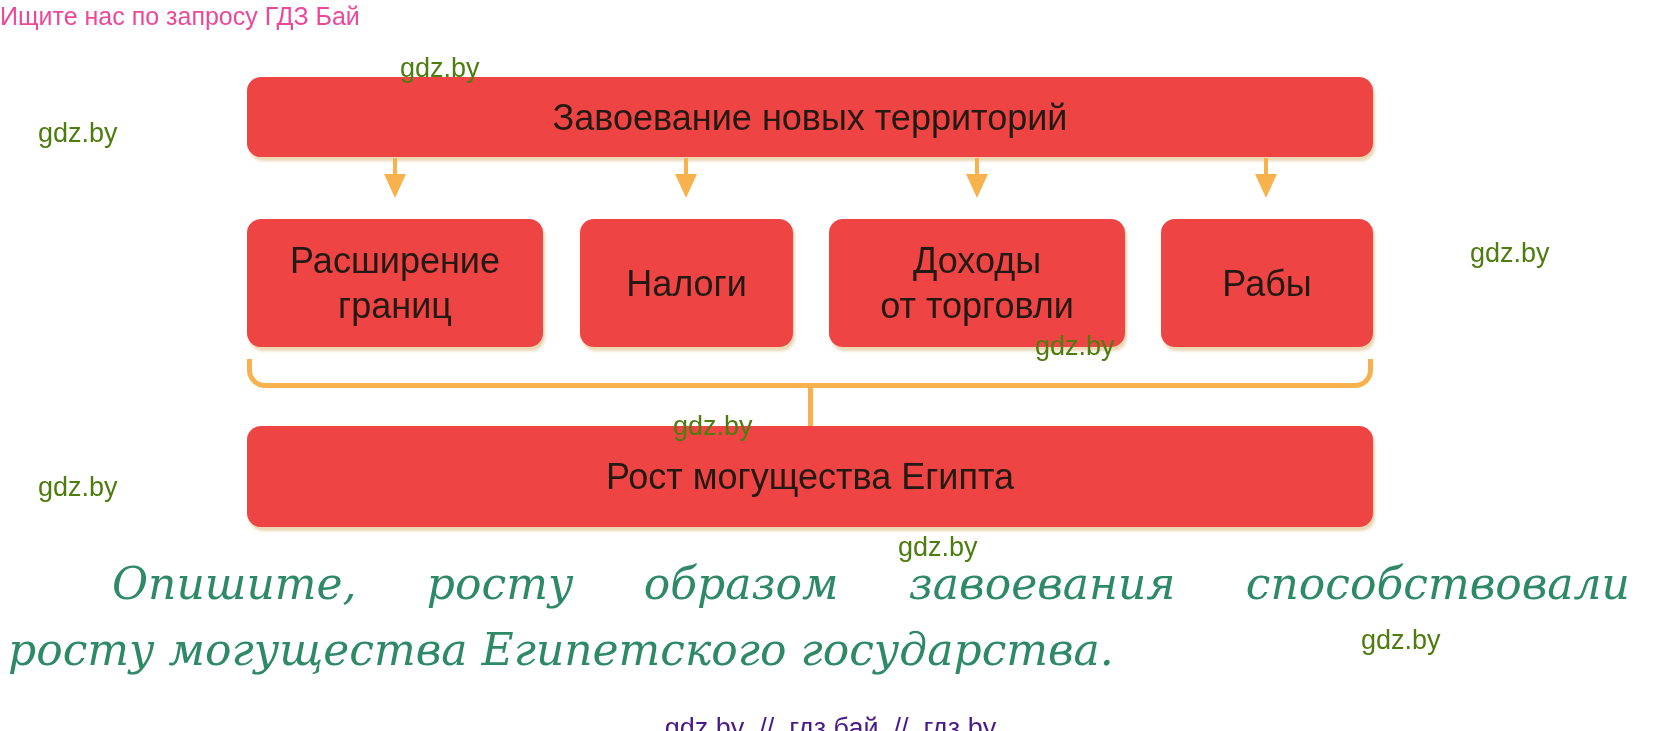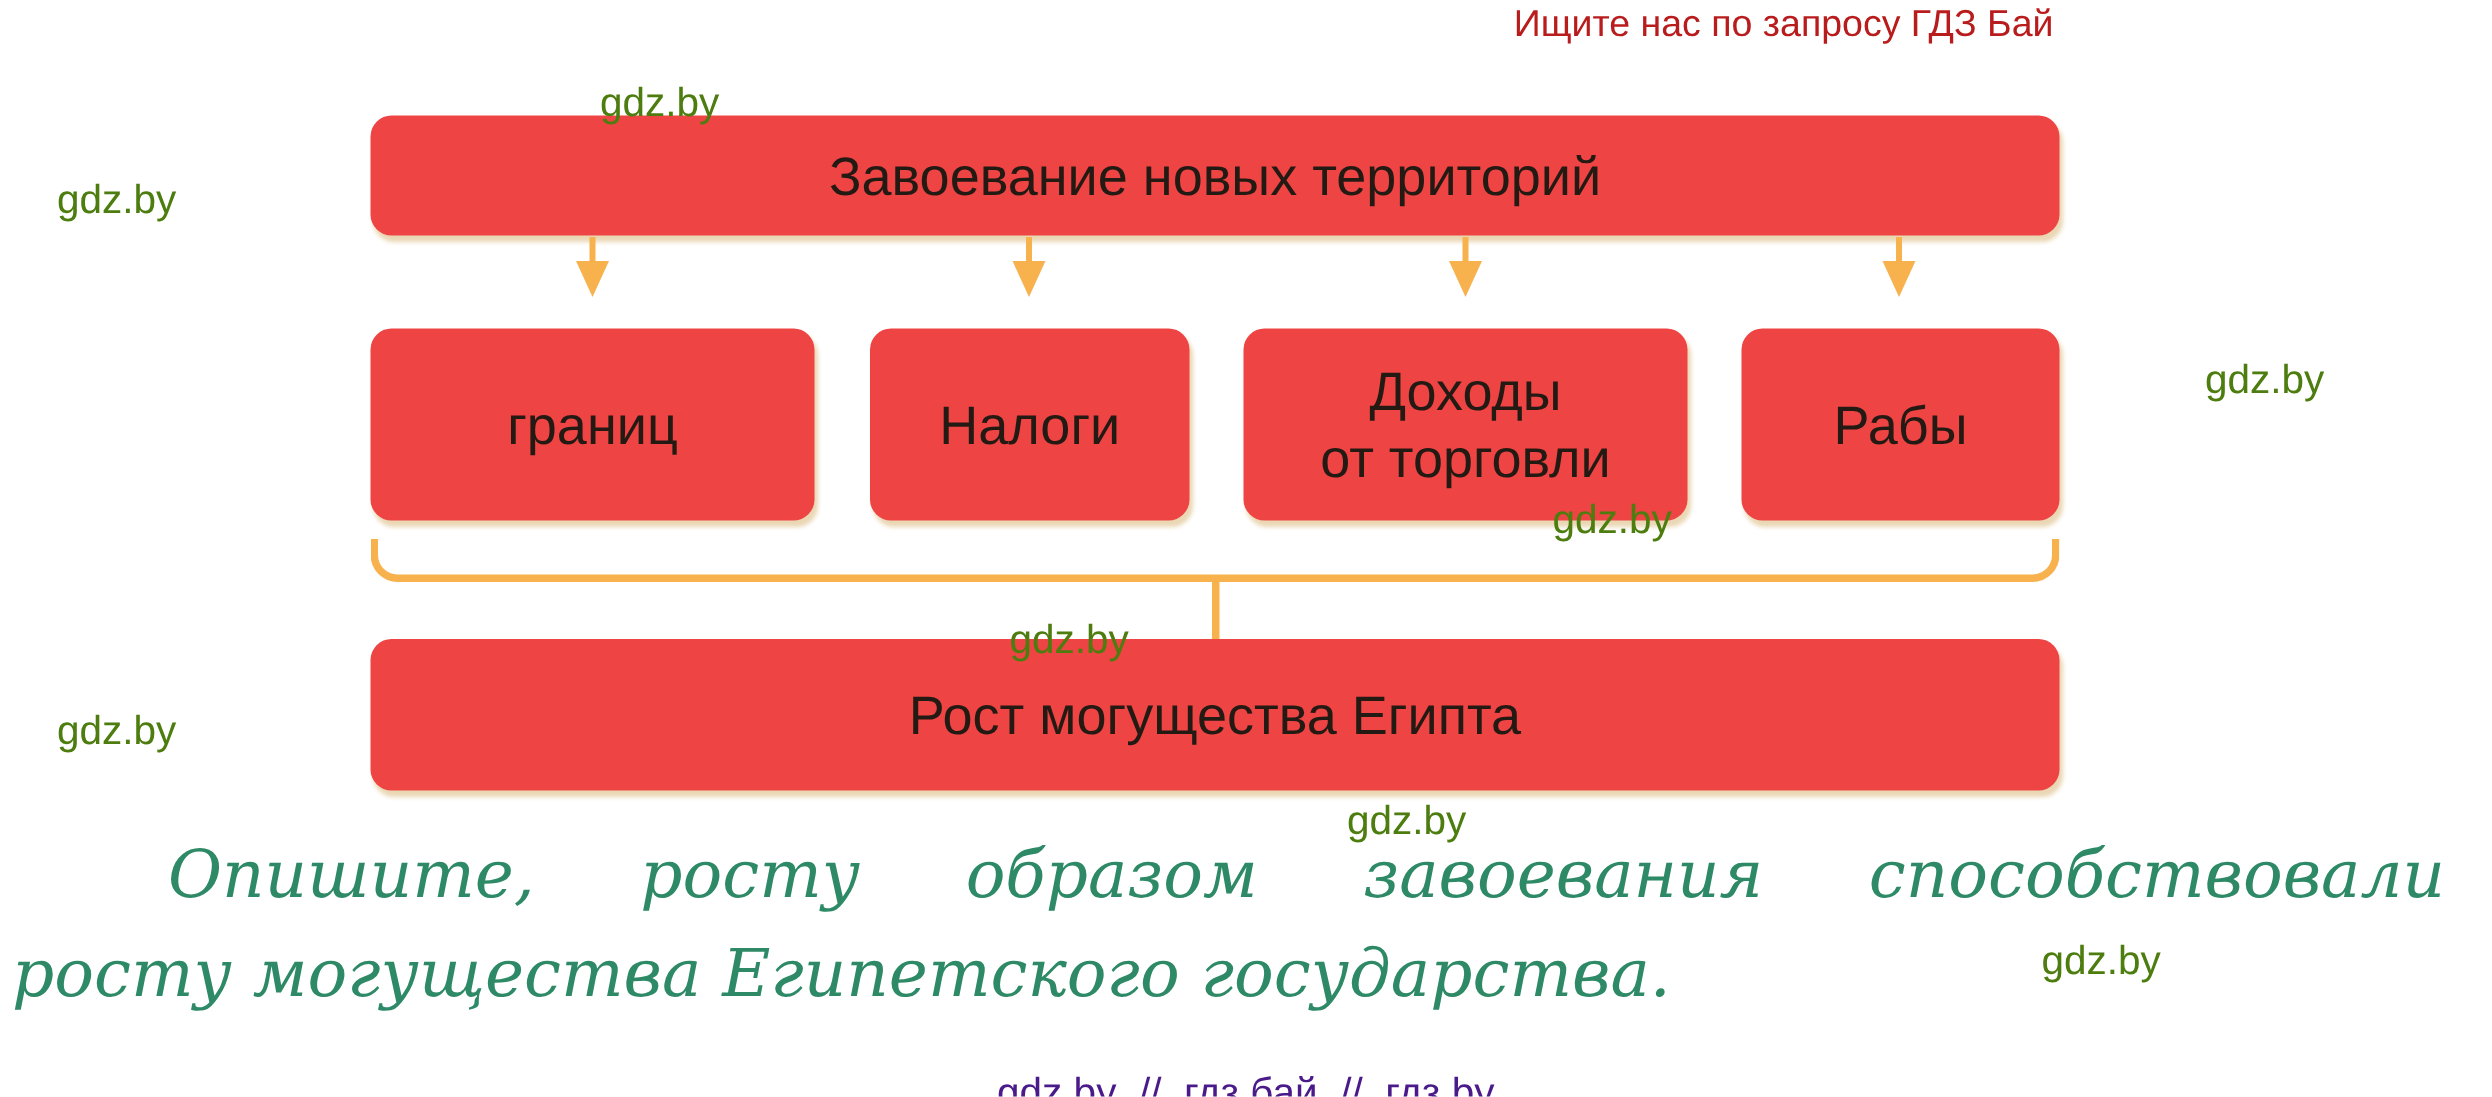--- a/index.html
+++ b/index.html
@@ -1,18 +1,18 @@
 <!DOCTYPE html>
 <html><head>
 <meta charset="utf-8">
 <style>
   html,body{margin:0;padding:0;}
   body{width:1661px;height:731px;background:#ffffff;position:relative;overflow:hidden;font-family:"Liberation Sans",sans-serif;}
   .abs{position:absolute;}
-  .promo{left:0;width:1369px;top:2px;text-align:right;color:#b91c1c;font-size:25px;}
+  .promo{left:0;width:1369px;top:2px;text-align:left;color:#ec4899;font-size:25px;}
   .wm{color:#4d7c0f;font-size:27px;}
   .box{position:absolute;background:#ef4444;border-radius:14px;box-shadow:2px 4px 3px #ead7b4;display:flex;align-items:center;justify-content:center;text-align:center;color:#231a14;font-size:36px;line-height:1.25;}
   .arrow{position:absolute;width:4px;background:#f7b24e;}
   .arrow::after{content:"";position:absolute;left:-9px;bottom:-12px;border-left:11px solid transparent;border-right:11px solid transparent;border-top:24px solid #f7b24e;}
   .bracket{position:absolute;border:5px solid #f7b24e;border-top:none;border-radius:0 0 18px 18px;}
   .stem{position:absolute;width:5px;background:#f7b24e;}
   .question{position:absolute;color:#2e8a66;font-family:"DejaVu Serif",serif;font-style:italic;font-size:44px;}
   .footer{left:0;width:1661px;text-align:center;color:#4a1a8a;font-size:27px;margin-top:18px;}
 </style>
 </head>
@@ -24,20 +24,21 @@
   <span>Завоевание новых территорий</span>
 </div>
 
 <div class="arrow" style="left:393px;top:158px;height:28px;"></div>
 <div class="arrow" style="left:684px;top:158px;height:28px;"></div>
 <div class="arrow" style="left:975px;top:158px;height:28px;"></div>
 <div class="arrow" style="left:1264px;top:158px;height:28px;"></div>
 
 <div class="box" style="left:247px;top:219px;width:296px;height:128px;">
   <div>
+      <div>Расширение</div>
       <div>границ</div>
     </div>
 </div>
 <div class="box" style="left:580px;top:219px;width:213px;height:128px;">
   <div>Налоги</div>
 </div>
 <div class="box" style="left:829px;top:219px;width:296px;height:128px;">
   <div>
       <div>Доходы</div>
       <div>от торговли</div>

